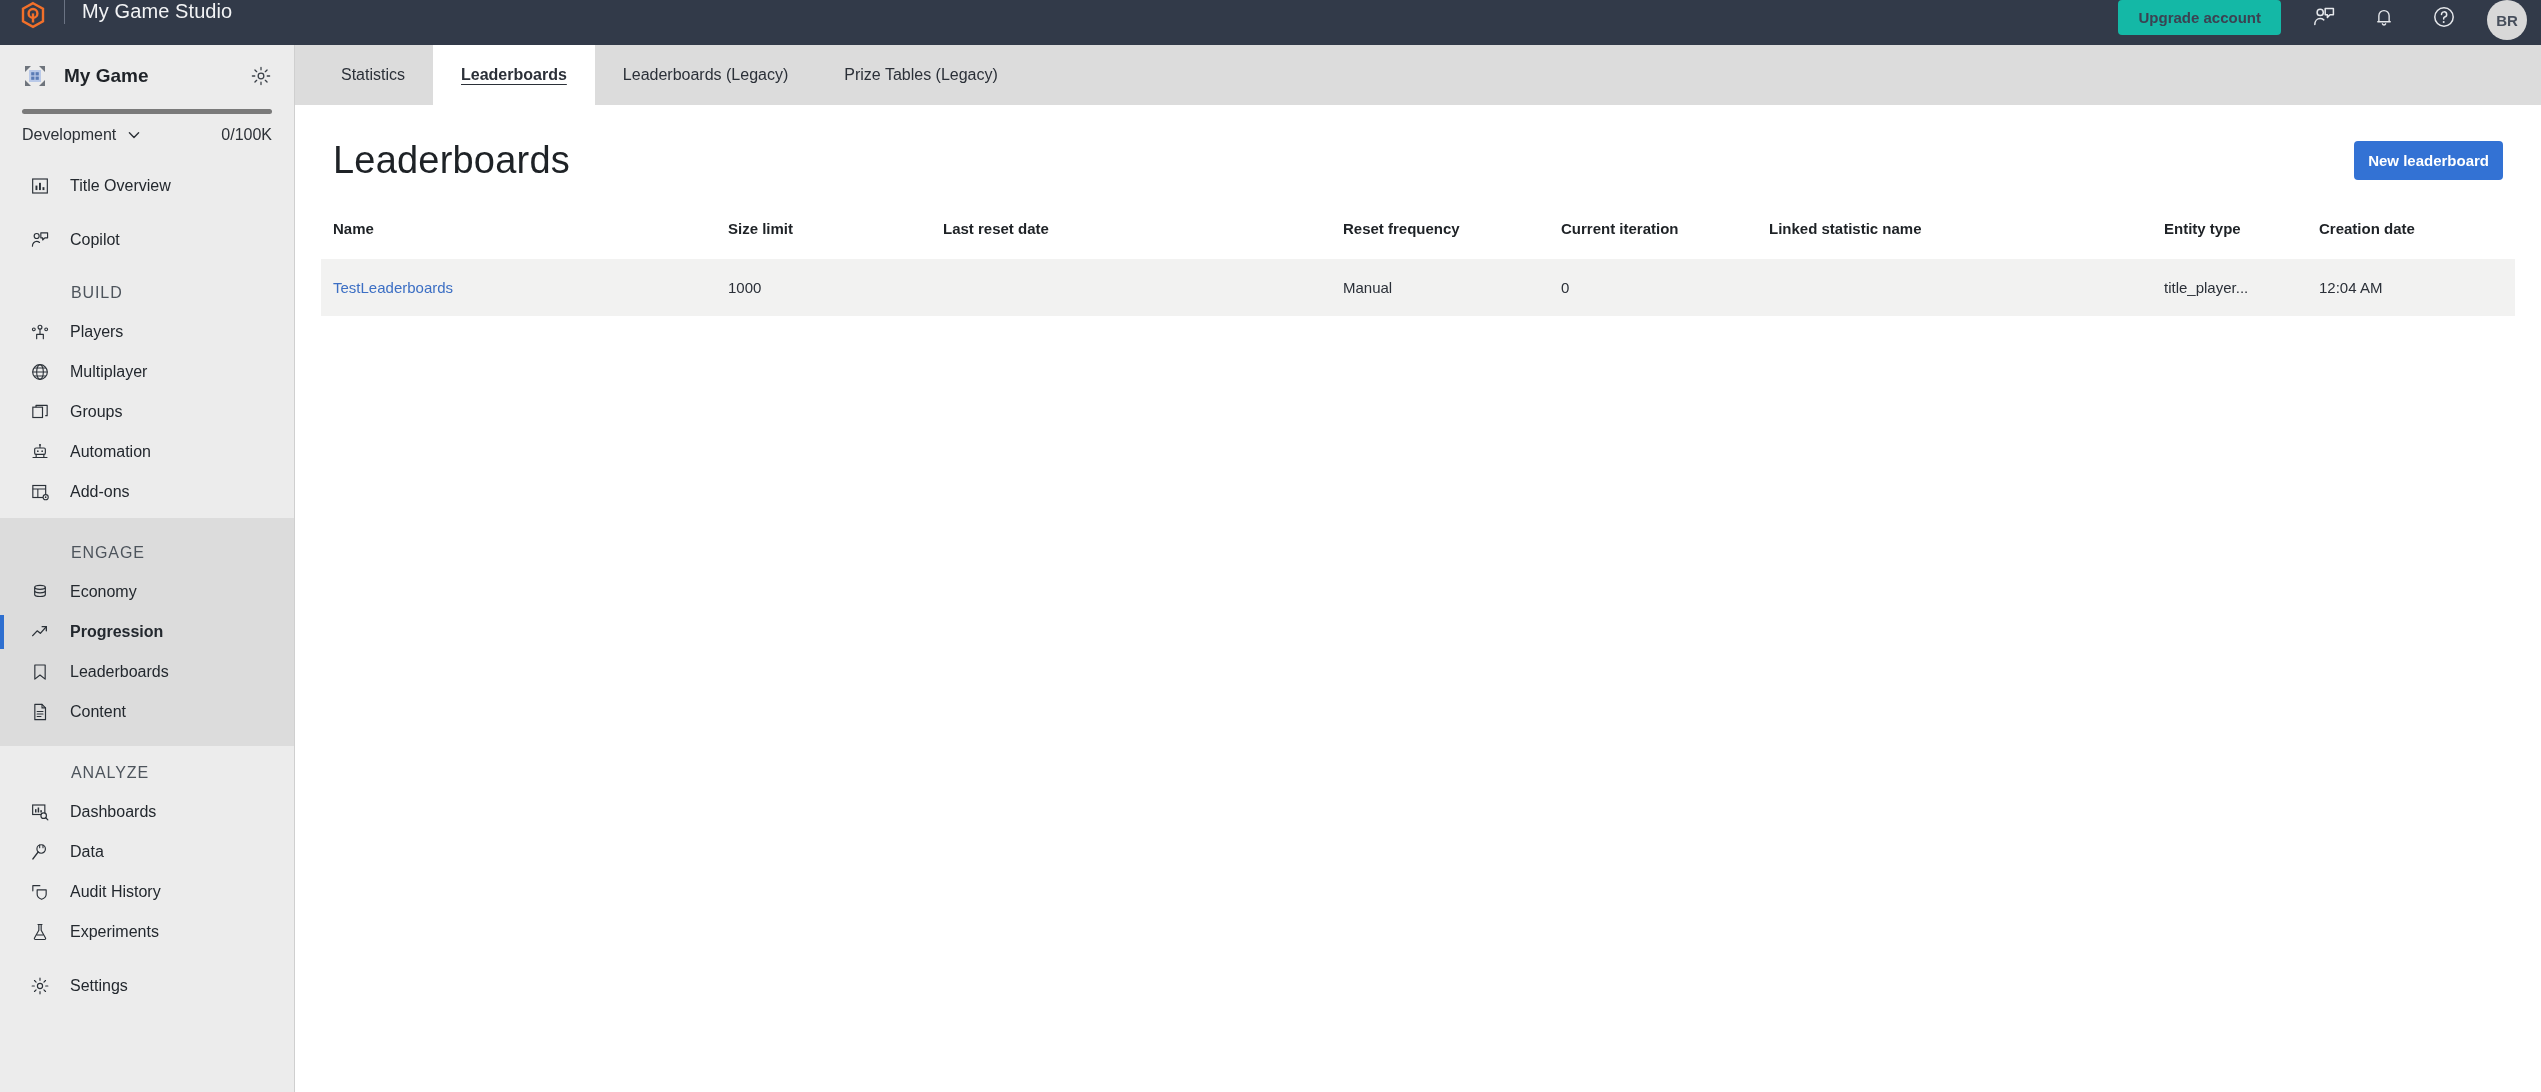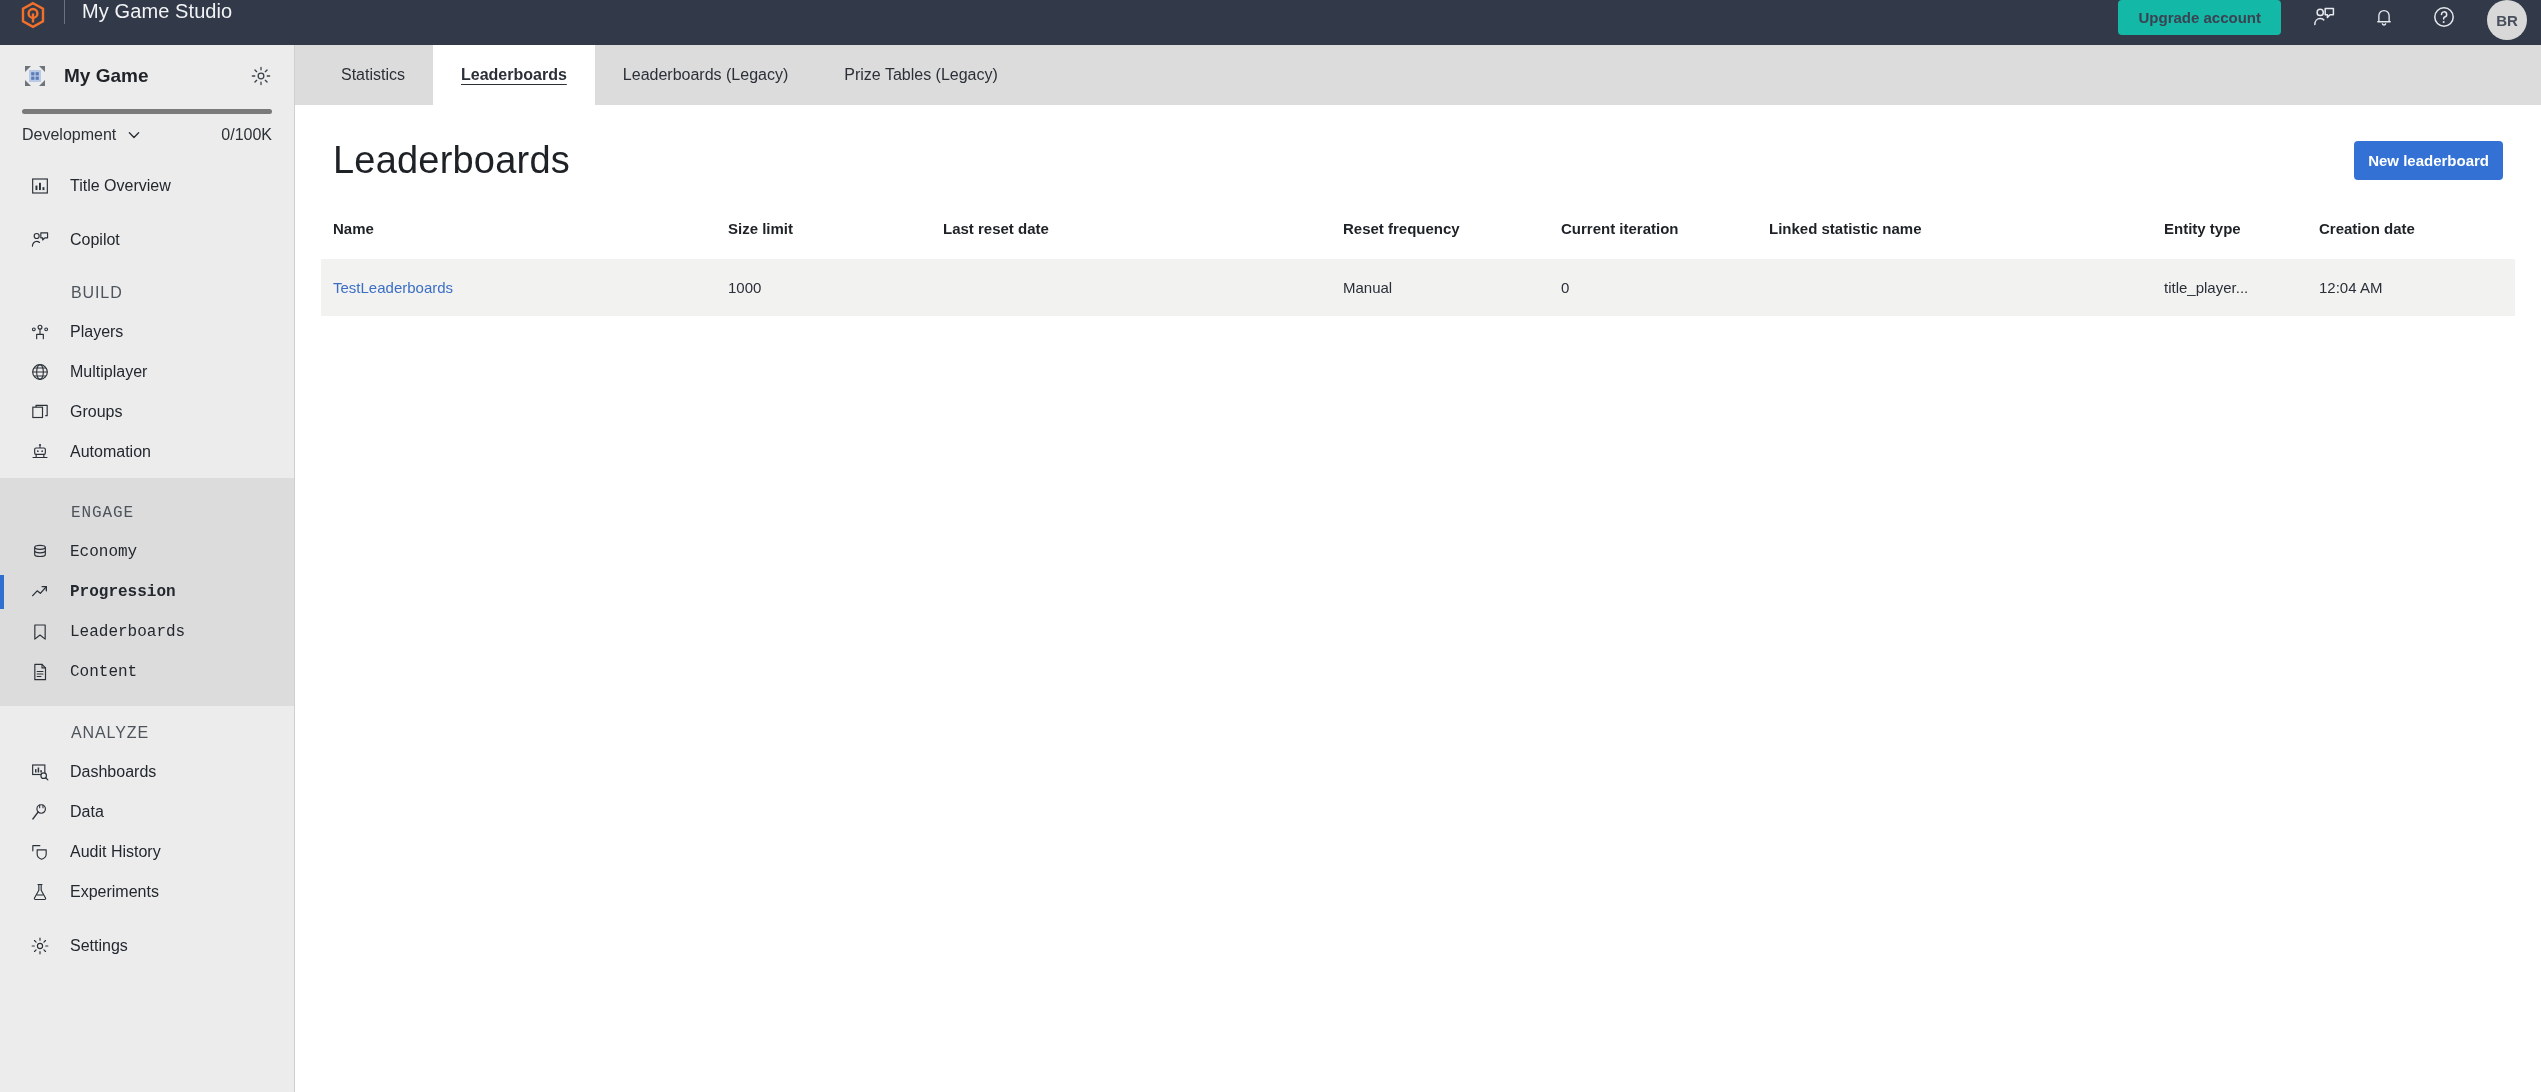--- a/index.html
+++ b/index.html
@@ -68,21 +68,21 @@
   .env-row {
     display: flex; align-items: center;
     padding: 12px 22px 16px 22px;
     font-size: 16px; color: #2c3137;
   }
   .env-name { cursor: pointer; }
   .env-caret { margin-left: 10px; display: inline-flex; cursor: pointer; }
   .env-quota { margin-left: auto; font-size: 16px; color: #2c3137; }
 
   .nav-section { padding: 6px 0 6px 0; }
-  .nav-section.engage { background: #dcdcdc; padding-top: 14px; padding-bottom: 14px; font-family: Liberation Mono, monospace; }
+  .nav-section.engage { background: #dcdcdc; padding-top: 14px; padding-bottom: 14px; }
   .section-label {
     font-size: 16px; letter-spacing: .9px;
     color: #4d545c; padding: 12px 0 10px 29px; margin-left: 42px;
   }
   .nav-item {
     display: flex; align-items: center;
     height: 40px; padding-left: 29px;
     font-size: 16px; color: #23282e;
     cursor: pointer; position: relative;
   }
@@ -301,20 +301,31 @@
             <path d="M12 4.9v2.3" stroke="#2b3138" stroke-width="1.3"></path>
             <rect x="5.6" y="7.2" width="12.8" height="7.6" rx="1.6" fill="none" stroke="#2b3138" stroke-width="1.4"></rect>
             <circle cx="9.4" cy="11" r="1" fill="#2b3138"></circle>
             <circle cx="14.6" cy="11" r="1" fill="#2b3138"></circle>
             <path d="M3.6 18.6h16.8M7.4 14.8v3.8M16.6 14.8v3.8" stroke="#2b3138" stroke-width="1.4" stroke-linecap="round" fill="none"></path>
           </svg>
         </span>
         <span>Automation</span>
       </div>
 
+      <div class="nav-item">
+        <span class="nav-ico">
+          <svg width="20" height="20" viewBox="0 0 24 24" aria-hidden="true">
+            <rect x="3.4" y="4.2" width="15.4" height="14.4" fill="none" stroke="#2b3138" stroke-width="1.4"></rect>
+            <path d="M3.4 8.4h15.4M9.4 8.4v10.2" stroke="#2b3138" stroke-width="1.3"></path>
+            <circle cx="18.8" cy="18.2" r="3.1" fill="#ececec" stroke="#2b3138" stroke-width="1.3"></circle>
+            <circle cx="18.8" cy="18.2" r="1" fill="#2b3138"></circle>
+          </svg>
+        </span>
+        <span>Add-ons</span>
+      </div>
     </div>
 
     <div class="nav-section engage">
       <div class="section-label">ENGAGE</div>
 
       <div class="nav-item">
         <span class="nav-ico">
           <svg width="20" height="20" viewBox="0 0 24 24" aria-hidden="true">
             <ellipse cx="12" cy="6.4" rx="6.4" ry="2.4" fill="none" stroke="#2b3138" stroke-width="1.4"></ellipse>
             <path d="M5.6 6.4v4.2c0 1.3 2.9 2.4 6.4 2.4s6.4-1.1 6.4-2.4V6.4" fill="none" stroke="#2b3138" stroke-width="1.4"></path>

